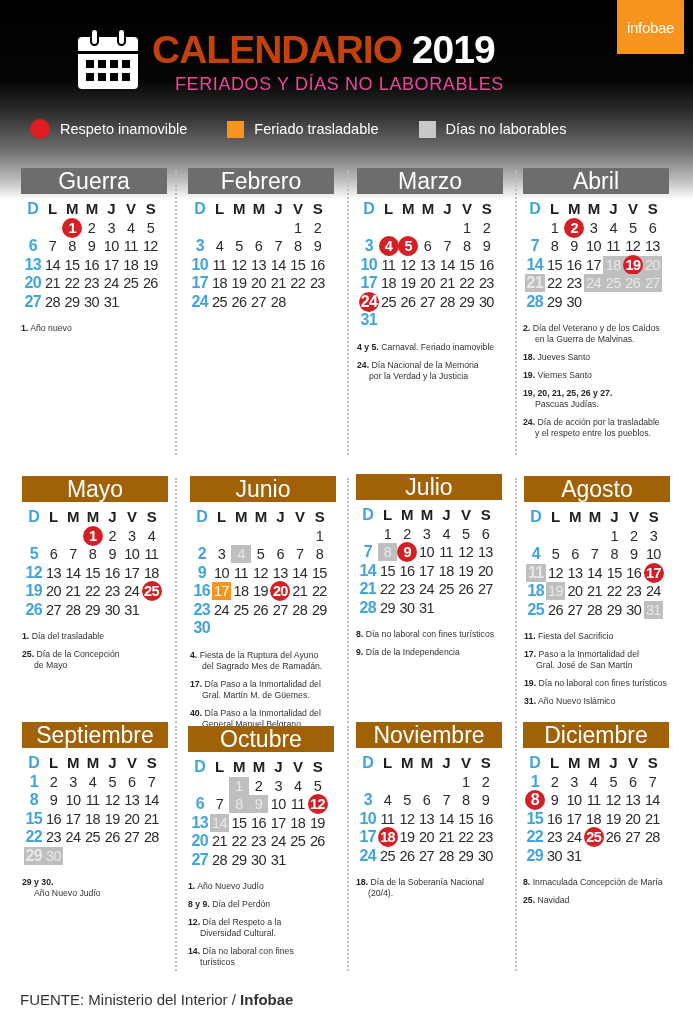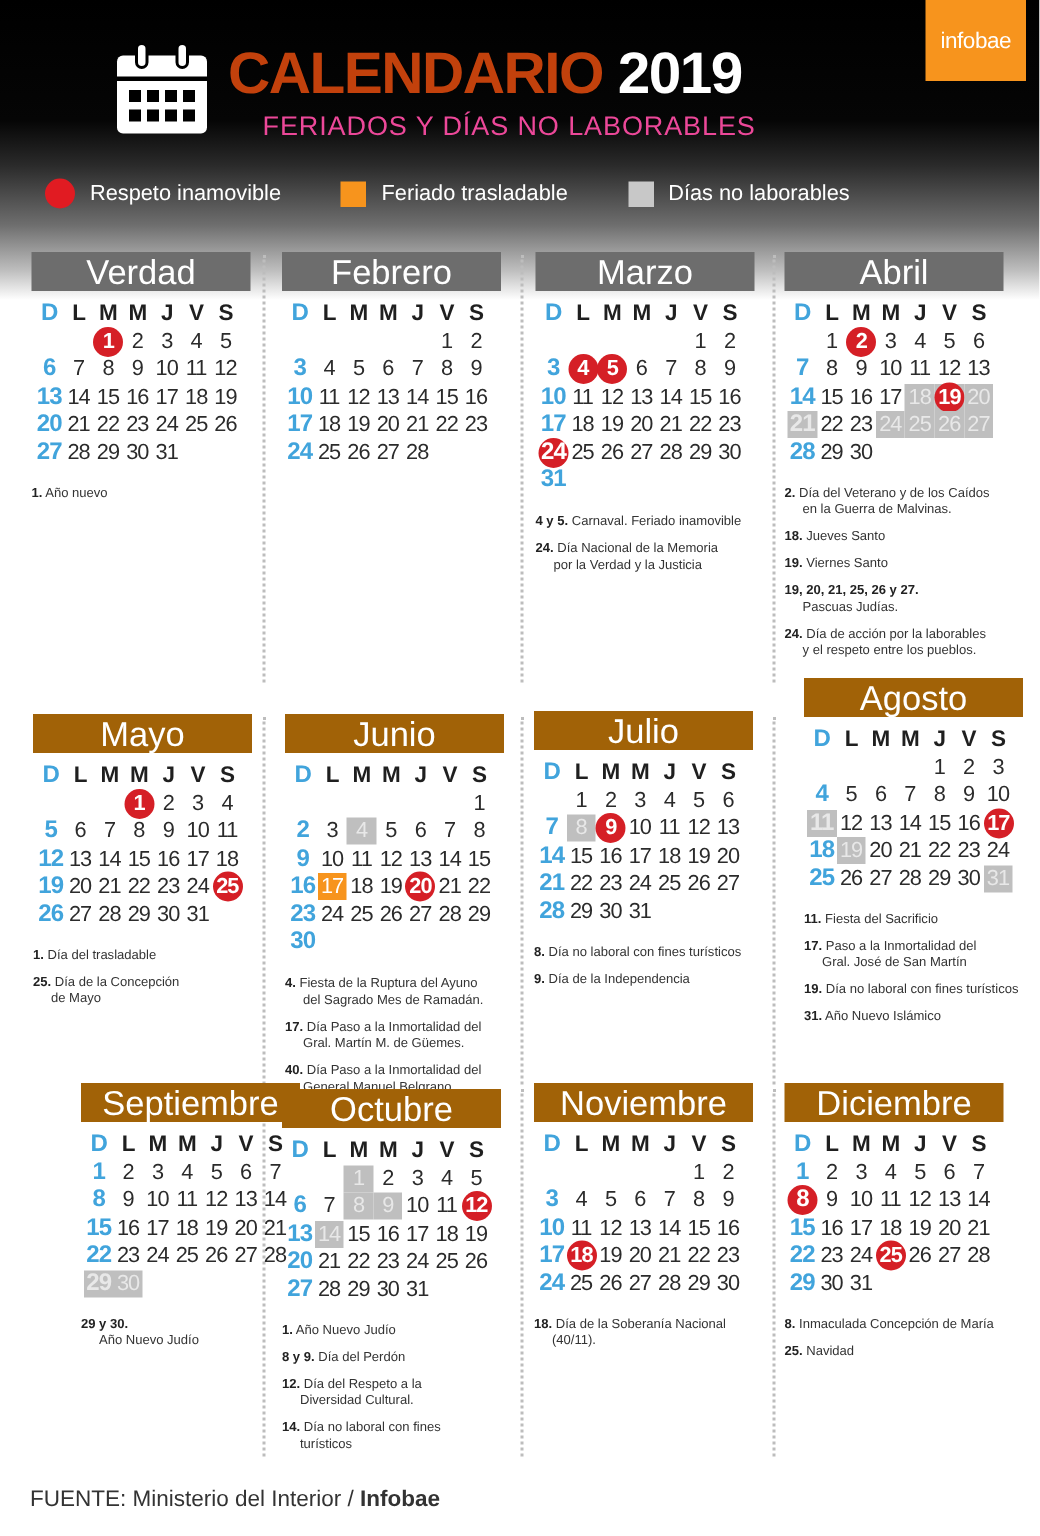--- a/index.html
+++ b/index.html
@@ -86,21 +86,21 @@
 <div class="divider" style="left:515px;top:170px;height:285px"></div>
 <div class="divider" style="left:175px;top:478px;height:245px"></div>
 <div class="divider" style="left:347px;top:478px;height:245px"></div>
 <div class="divider" style="left:515px;top:478px;height:245px"></div>
 <div class="divider" style="left:175px;top:726px;height:245px"></div>
 <div class="divider" style="left:347px;top:726px;height:245px"></div>
 <div class="divider" style="left:515px;top:726px;height:245px"></div>
 
 <div id="months">
     <div class="month top" style="left: 21px; top: 168px;">
-      <div class="mhead">Verdad</div>
+      <div class="mhead">Guerra</div>
       <div class="grid">
         <div class="row">
           <div class="cell dow sun">D</div>
           <div class="cell dow">L</div>
           <div class="cell dow">M</div>
           <div class="cell dow">M</div>
           <div class="cell dow">J</div>
           <div class="cell dow">V</div>
           <div class="cell dow">S</div>
         </div>
@@ -342,21 +342,21 @@
           <div class="cell"></div>
           <div class="cell"></div>
           <div class="cell"></div>
         </div>
       </div>
       <div class="notes">
         <div class="note"><b>2.</b> <span>Día del Veterano y de los Caídos</span><span class="ind">en la Guerra de Malvinas.</span></div>
         <div class="note"><b>18.</b> <span>Jueves Santo</span></div>
         <div class="note"><b>19.</b> <span>Viernes Santo</span></div>
         <div class="note"><b>19, 20, 21, 25, 26 y 27.</b> <span></span><span class="ind">Pascuas Judías.</span></div>
-        <div class="note"><b>24.</b> <span>Día de acción por la laborables</span><span class="ind">y el respeto entre los pueblos.</span></div>
+        <div class="note"><b>24.</b> <span>Día de acción por la trasladable</span><span class="ind">y el respeto entre los pueblos.</span></div>
       </div>
     </div>
     <div class="month " style="left: 22px; top: 476px;">
       <div class="mhead">Mayo</div>
       <div class="grid">
         <div class="row">
           <div class="cell dow sun">D</div>
           <div class="cell dow">L</div>
           <div class="cell dow">M</div>
           <div class="cell dow">M</div>
@@ -544,21 +544,21 @@
           <div class="cell"></div>
           <div class="cell"></div>
           <div class="cell"></div>
         </div>
       </div>
       <div class="notes">
         <div class="note"><b>8.</b> <span>Día no laboral con fines turísticos</span></div>
         <div class="note"><b>9.</b> <span>Día de la Independencia</span></div>
       </div>
     </div>
-    <div class="month " style="left: 524px; top: 452px; margin-left: 12px;">
+    <div class="month " style="left: 524px; top: 476px;">
       <div class="mhead">Agosto</div>
       <div class="grid">
         <div class="row">
           <div class="cell dow sun">D</div>
           <div class="cell dow">L</div>
           <div class="cell dow">M</div>
           <div class="cell dow">M</div>
           <div class="cell dow">J</div>
           <div class="cell dow">V</div>
           <div class="cell dow">S</div>
@@ -609,21 +609,21 @@
           <div class="cell gray"><span>31</span></div>
         </div>
       </div>
       <div class="notes">
         <div class="note"><b>11.</b> <span>Fiesta del Sacrificio</span></div>
         <div class="note"><b>17.</b> <span>Paso a la Inmortalidad del</span><span class="ind">Gral. José de San Martín</span></div>
         <div class="note"><b>19.</b> <span>Día no laboral con fines turísticos</span></div>
         <div class="note"><b>31.</b> <span>Año Nuevo Islámico</span></div>
       </div>
     </div>
-    <div class="month " style="left: 22px; top: 722px; margin-left: 32px;">
+    <div class="month " style="left: 22px; top: 722px;">
       <div class="mhead">Septiembre</div>
       <div class="grid">
         <div class="row">
           <div class="cell dow sun">D</div>
           <div class="cell dow">L</div>
           <div class="cell dow">M</div>
           <div class="cell dow">M</div>
           <div class="cell dow">J</div>
           <div class="cell dow">V</div>
           <div class="cell dow">S</div>
@@ -795,21 +795,21 @@
           <div class="cell sun"><span>24</span></div>
           <div class="cell"><span>25</span></div>
           <div class="cell"><span>26</span></div>
           <div class="cell"><span>27</span></div>
           <div class="cell"><span>28</span></div>
           <div class="cell"><span>29</span></div>
           <div class="cell"><span>30</span></div>
         </div>
       </div>
       <div class="notes">
-        <div class="note"><b>18.</b> <span>Día de la Soberanía Nacional</span><span class="ind">(40/11).</span></div>
+        <div class="note"><b>18.</b> <span>Día de la Soberanía Nacional</span><span class="ind">(20/4).</span></div>
       </div>
     </div>
     <div class="month " style="left: 523px; top: 722px;">
       <div class="mhead">Diciembre</div>
       <div class="grid">
         <div class="row">
           <div class="cell dow sun">D</div>
           <div class="cell dow">L</div>
           <div class="cell dow">M</div>
           <div class="cell dow">M</div>

